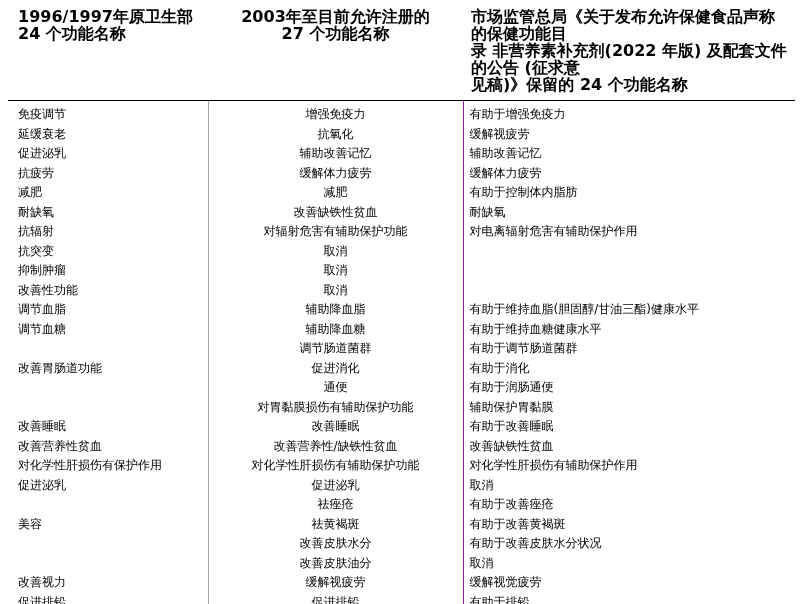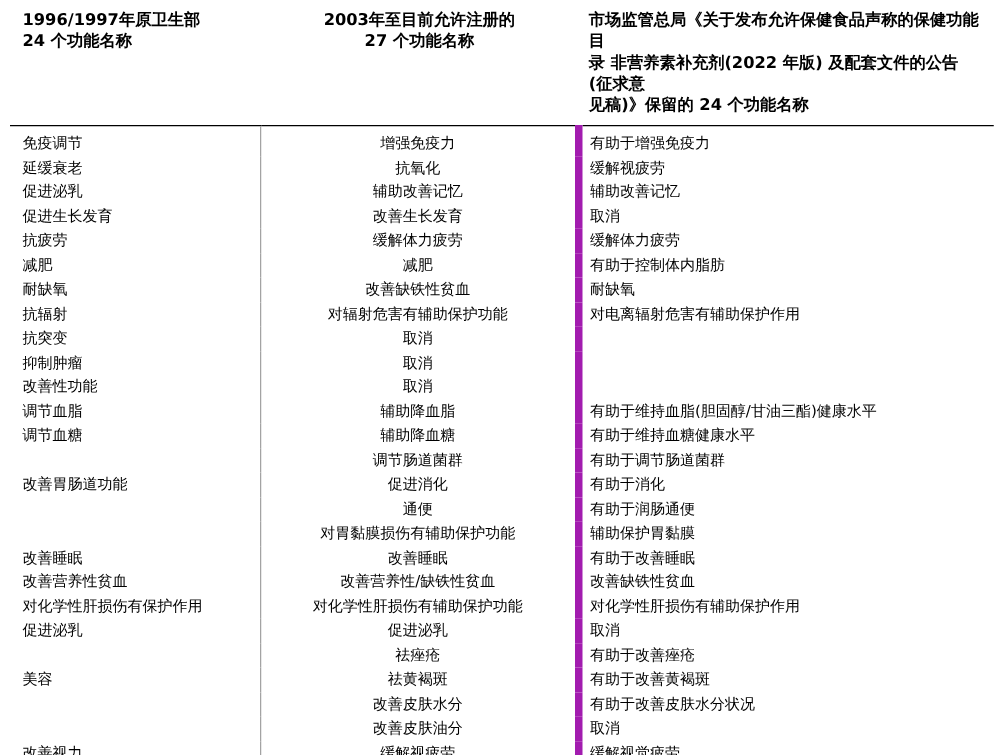--- a/index.html
+++ b/index.html
@@ -24,21 +24,21 @@
     border-collapse: collapse;
     table-layout: fixed;
     font-size: 12px;
   }
   table.fn-table col.c1 { width: 200px; }
   table.fn-table col.c2 { width: 255px; }
   table.fn-table col.c3 { width: 332px; }
 
   thead th {
     font-weight: bold;
-    font-size: 13px;
+    font-size: 16px;
     line-height: 17px;
     text-align: center;
     vertical-align: top;
     padding: 2px 6px 7px 6px;
     border: none;
     border-bottom: 1.6px solid #000;
   }
   thead th.h1 { text-align: left; padding-left: 10px; }
   thead th.h3 { text-align: left; padding-left: 8px; }
 
@@ -51,21 +51,21 @@
     height: 19.5px;
   }
   tbody tr.first-row td { padding-top: 4px; }
   td.col1 {
     text-align: left;
     padding-left: 10px;
     border-right: 1px solid #a3a3a3;
   }
   td.col2 {
     text-align: center;
-    border-right: 6px solid #a21caf;
+    border-right: 1px solid #a21caf;
   }
   td.col3 {
   }
 </style>
 </head>
 <body>
 
 <div class="doc">
   <table class="fn-table">
     <colgroup>
@@ -100,25 +100,20 @@
           <td class="col1">延缓衰老</td>
           <td class="col2">抗氧化</td>
           <td class="col3">缓解视疲劳</td>
         </tr>
         <tr>
           <td class="col1">促进泌乳</td>
           <td class="col2">辅助改善记忆</td>
           <td class="col3">辅助改善记忆</td>
         </tr>
         <tr>
-          <td class="col1">促进生长发育</td>
-          <td class="col2">改善生长发育</td>
-          <td class="col3">取消</td>
-        </tr>
-        <tr>
           <td class="col1">抗疲劳</td>
           <td class="col2">缓解体力疲劳</td>
           <td class="col3">缓解体力疲劳</td>
         </tr>
         <tr>
           <td class="col1">减肥</td>
           <td class="col2">减肥</td>
           <td class="col3">有助于控制体内脂肪</td>
         </tr>
         <tr>

